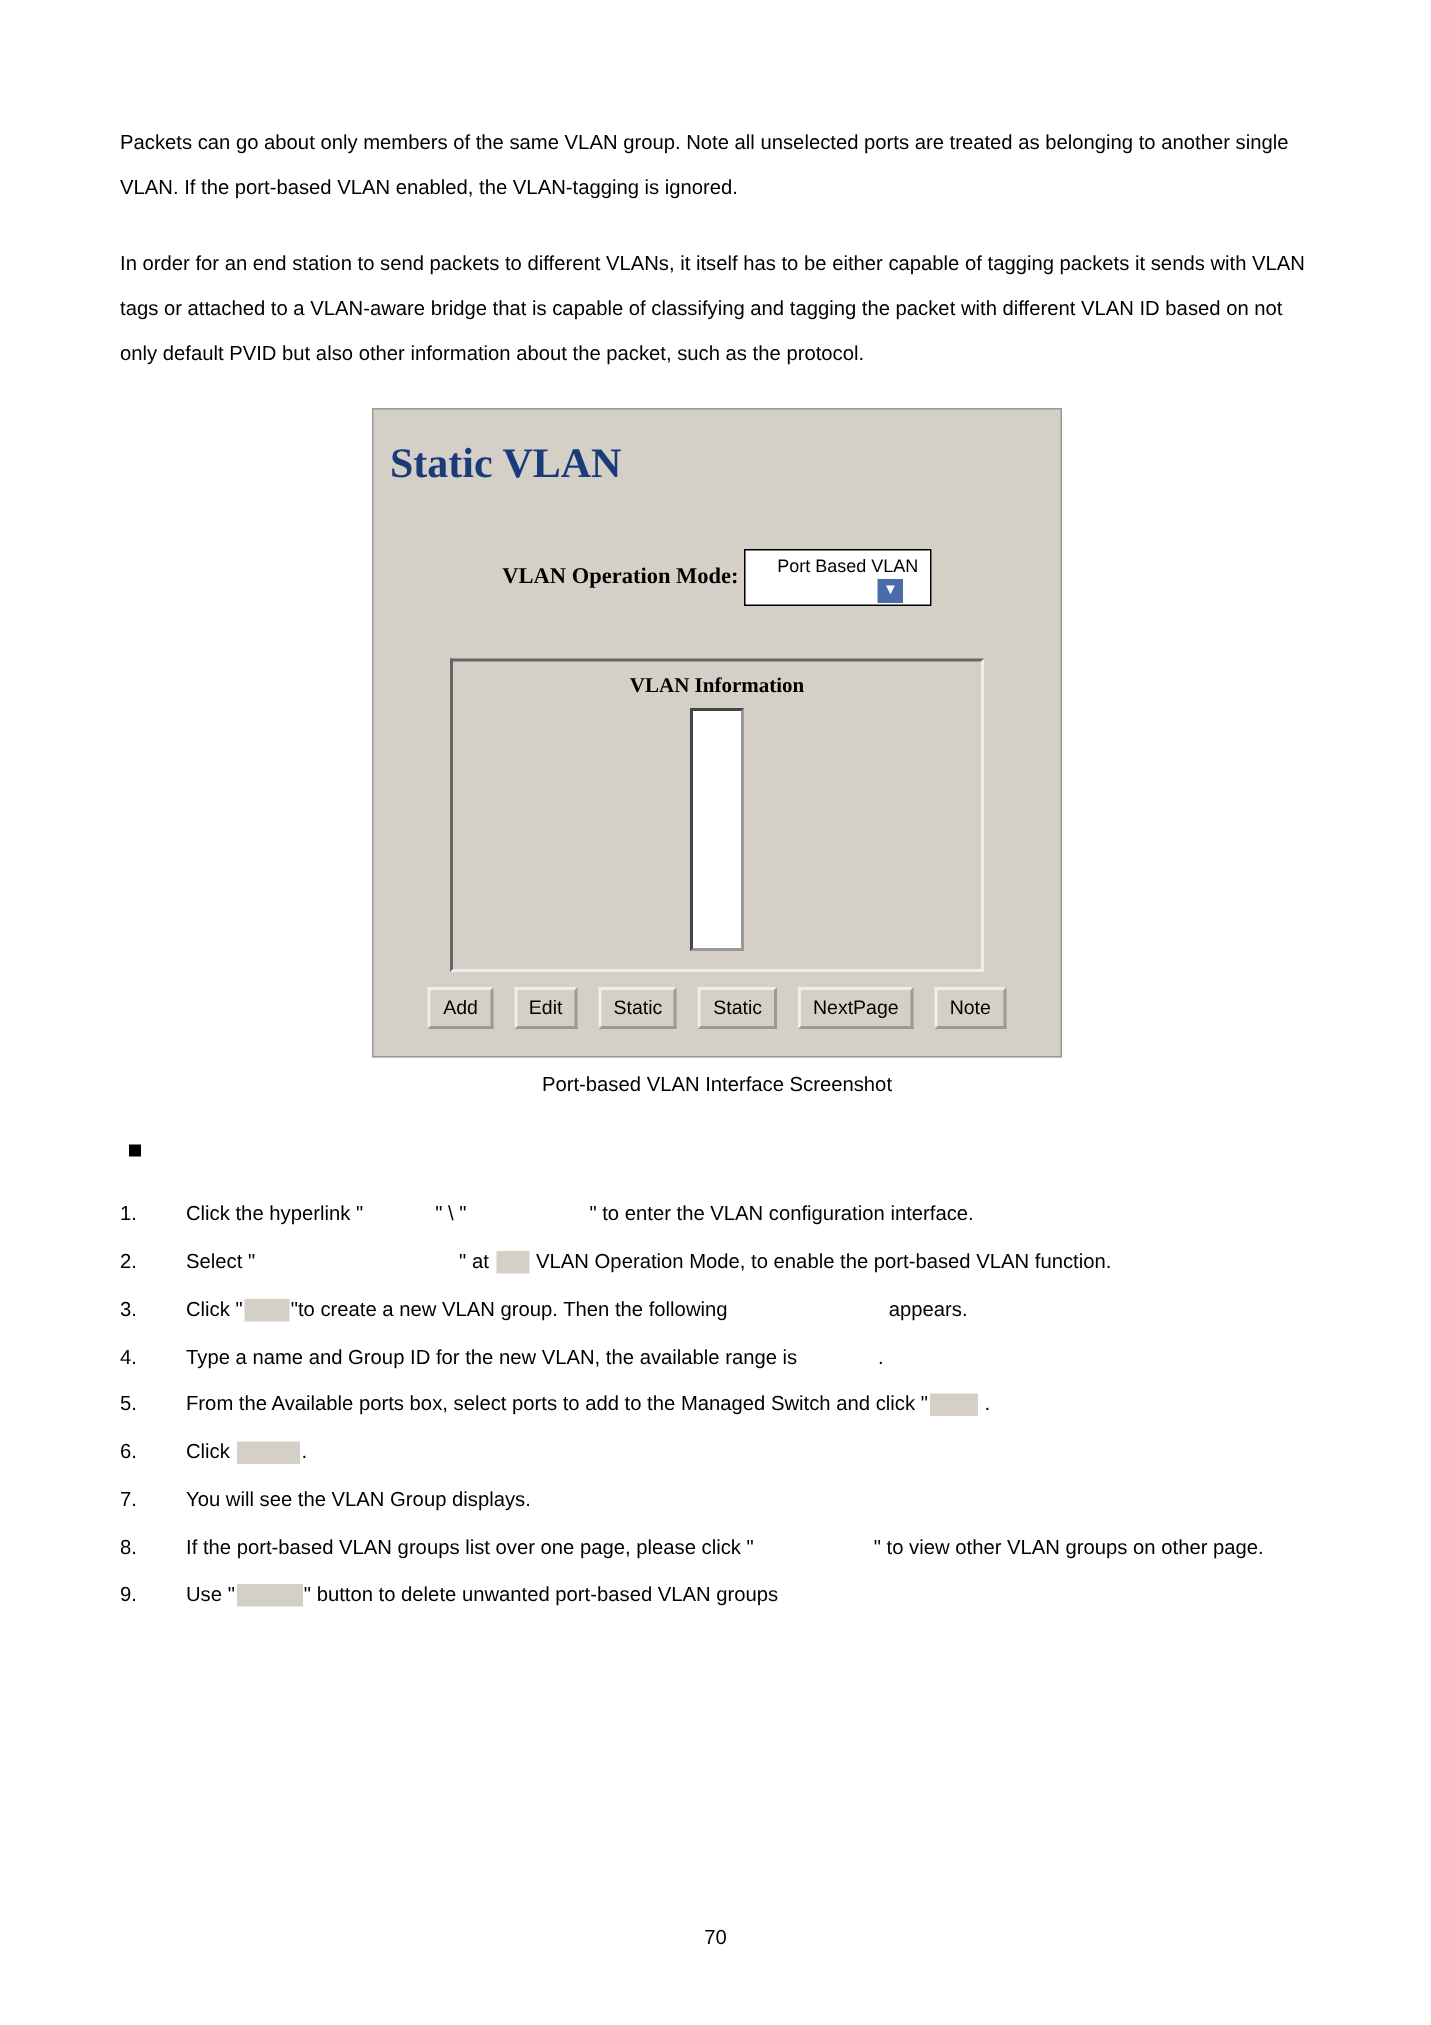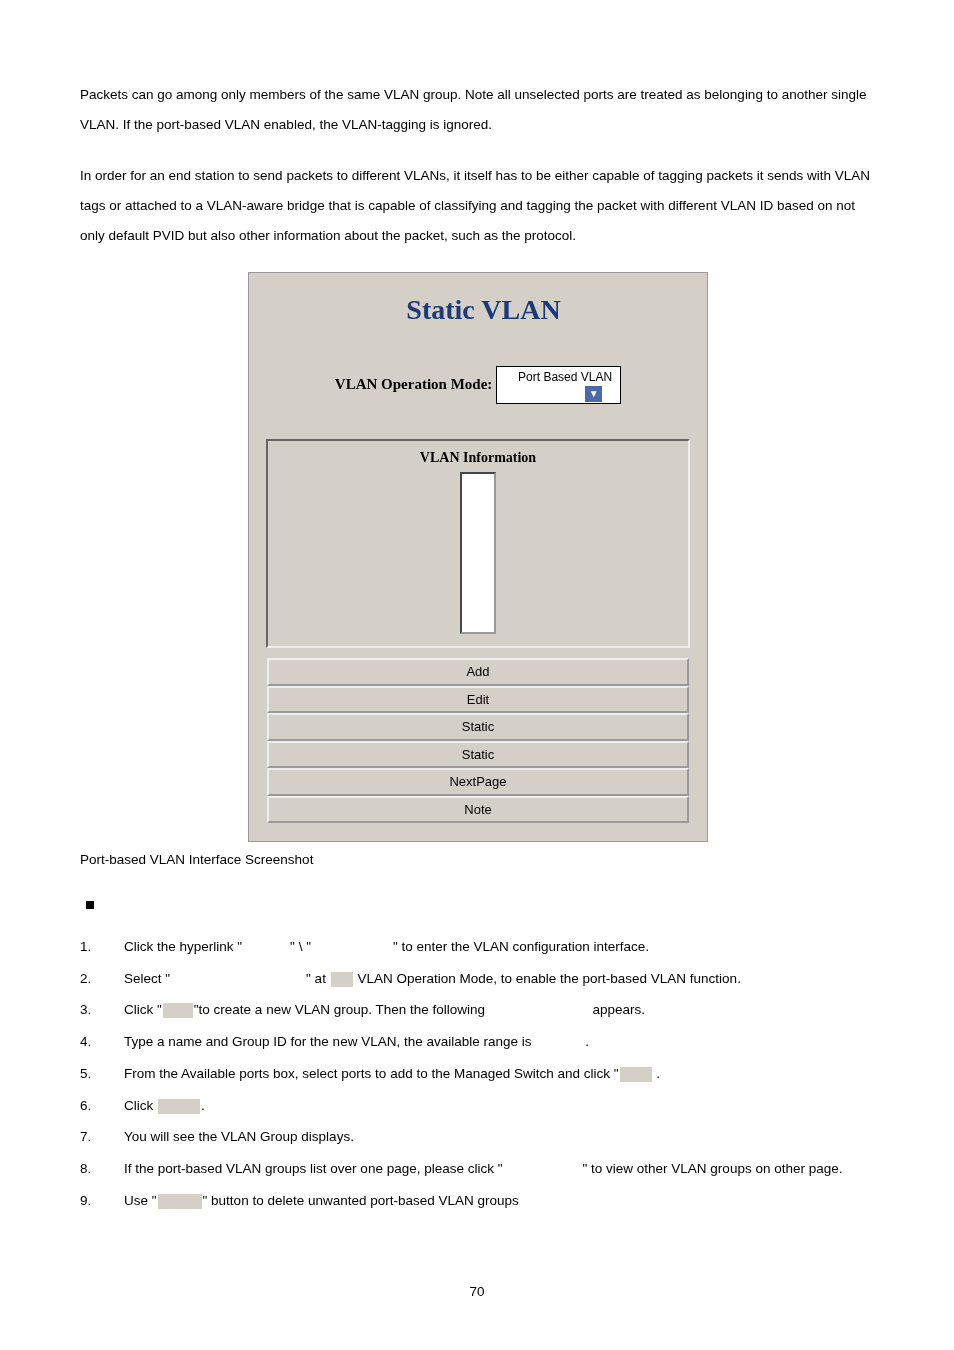--- a/index.html
+++ b/index.html
@@ -26,21 +26,20 @@
     .screenshot-inner {
       border: 1px solid #999;
       background: #d4d0c8;
       padding: 10px 0 18px 0;
     }
     .sv-title {
       font-family: Georgia, "Times New Roman", serif;
       font-weight: bold;
       font-size: 28px;
       color: #1a3a7a;
-      text-align: center;
       padding: 6px 0 35px 0;
       margin-left: 11px;
     }
     .vlan-mode-row {
       text-align: center;
       padding-bottom: 35px;
     }
     .vlan-mode-label {
       font-family: Liberation Serif, serif;
       font-weight: bold;
@@ -67,21 +66,21 @@
       height: 16px;
       background: #4a6aa8;
       color: #fff;
       text-align: center;
       line-height: 16px;
       font-size: 10px;
       vertical-align: middle;
       float: right;
     }
     .vlan-info-box {
-      width: 424px;
+      width: 356px;
       margin: 0 auto 10px auto;
       border: 2px solid #888;
       border-top-color: #666;
       border-left-color: #666;
       border-right-color: #eee;
       border-bottom-color: #eee;
       padding: 6px 0 12px 0;
       text-align: center;
     }
     .vlan-info-title {
@@ -95,32 +94,32 @@
       height: 162px;
       margin: 0 auto;
       border: 2px inset #999;
       background: #fff;
     }
     .btn-row {
       text-align: center;
       padding: 0 18px;
       display: flex;
       justify-content: center;
-      gap: 0;
-      flex-direction: column;
+      gap: 14px;
     }
     .btn {
       display: inline-block;
       background: #d4d0c8;
       border: 2px outset #eee;
       font-size: 13px;
       padding: 2px 8px;
       color: #000;
     }
     .caption {
+      text-align: center;
       margin-top: 8px;
       margin-bottom: 30px;
       font-size: 13.5px;
     }
     .square-bullet {
       width: 8px;
       height: 8px;
       background: #000;
       display: inline-block;
       margin-left: 6px;
@@ -161,21 +160,21 @@
       bottom: 48px;
       text-align: center;
       font-size: 13.5px;
     }
   </style>
 </head>
 <body>
 
 
 
-<p class="para">Packets can go among only members of the same VLAN group. Note all unselected ports are treated as belonging to another single VLAN. If the port-based VLAN enabled, the VLAN-tagging is ignored.</p>
+<p class="para">Packets can go about only members of the same VLAN group. Note all unselected ports are treated as belonging to another single VLAN. If the port-based VLAN enabled, the VLAN-tagging is ignored.</p>
 <p class="para">In order for an end station to send packets to different VLANs, it itself has to be either capable of tagging packets it sends with VLAN tags or attached to a VLAN-aware bridge that is capable of classifying and tagging the packet with different VLAN ID based on not only default PVID but also other information about the packet, such as the protocol.</p>
 
 <div class="screenshot">
   <div class="screenshot-inner">
     <div class="sv-title">Static VLAN</div>
     <div class="vlan-mode-row">
       <span class="vlan-mode-label">VLAN Operation Mode:</span>
       <span class="vlan-select">
         <span class="vlan-select-text">Port Based VLAN</span>
         <span class="vlan-select-btn">▼</span>

